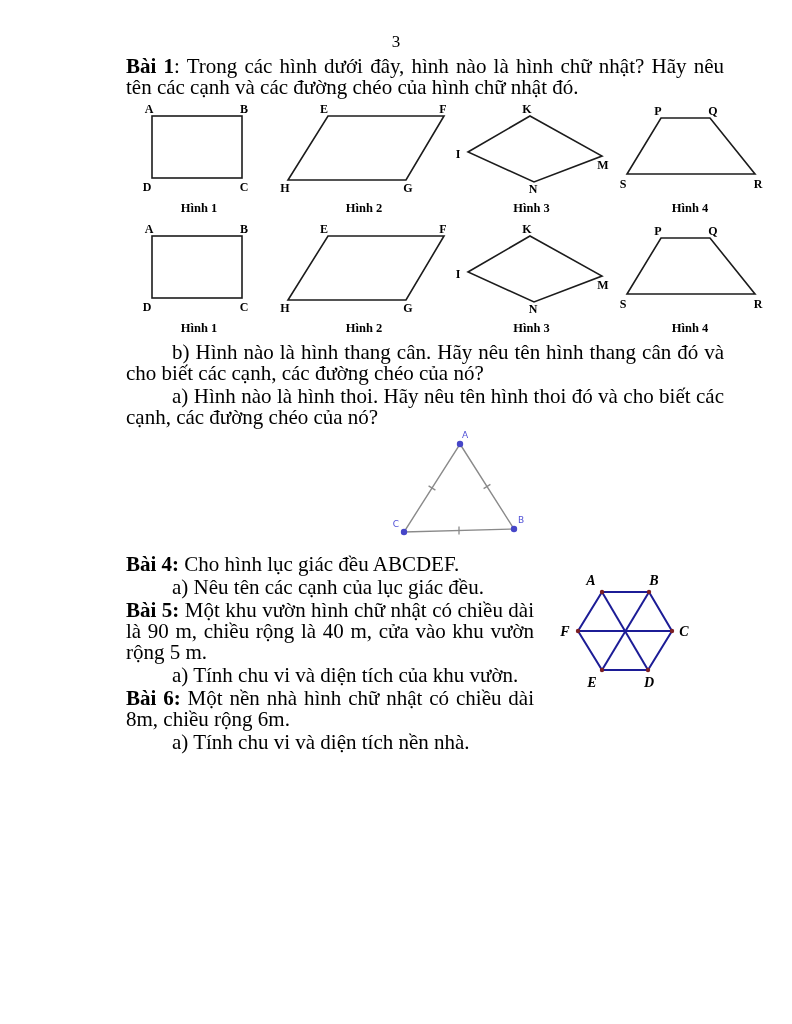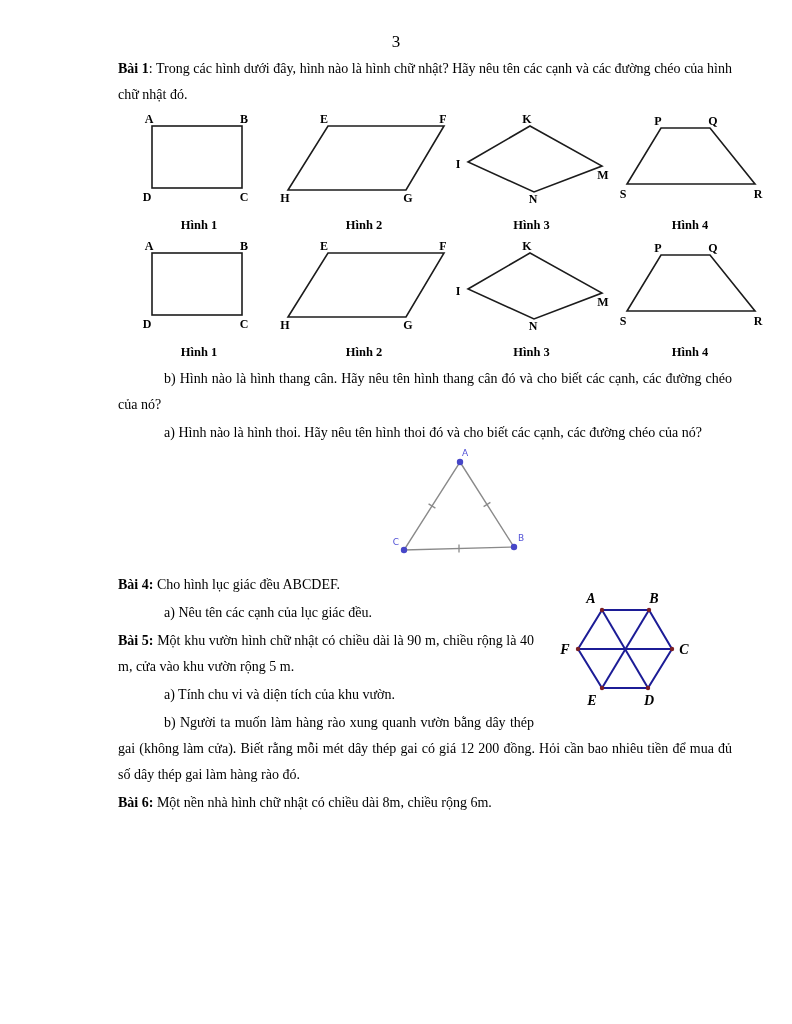--- a/index.html
+++ b/index.html
@@ -6,32 +6,32 @@
   body {
     width:792px; height:1024px;
     font-family:"Liberation Serif", serif;
     color:#000; overflow:hidden;
   }
   .page { padding:32px 52px 0 110px; }
   .page-number {
     text-align:center; font-size:17px;
     margin:0 -52px 4px -110px;
   }
-  p { margin:2px 8px; font-size:14px; line-height:26px; text-align:justify; }
+  p { margin:2px 16px; font-size:21px; line-height:21px; text-align:justify; }
   p.item { text-indent:46px; }
   b { font-weight:bold; }
 
   .fig-row {
     display:flex; align-items:flex-end; gap:6px;
     margin:4px 0 6px 14px;
   }
   .fig { display:flex; flex-direction:column; align-items:center; }
   .fig svg { display:block; }
   .fig-caption {
-    font-weight:bold; font-size:12.5px; line-height:15px; margin-top:14px;
+    font-weight:bold; font-size:12.5px; line-height:15px; margin-top:7px;
   }
   .qlabel { font-family:"Liberation Serif", serif; font-weight:bold; font-size:12px; }
   .tri-wrap { margin:2px 0 4px 282px; width:140px; }
   .trilabel { font-family:"DejaVu Sans", sans-serif; font-size:9px; }
   .hex-float {
     float:right; width:150px; height:140px;
     margin:2px 36px 0 20px;
   }
   .hexlabel { font-family:"Liberation Serif", serif; font-style:italic; font-weight:bold; font-size:14px; }
   .b4-block::after { content:""; display:block; clear:none; }
@@ -219,17 +219,17 @@
         </g>
       </svg>
     </div>
 
     <p><b>Bài 4:</b><span> Cho hình lục giác đều ABCDEF.</span></p>
     <p class="item">a) Nêu tên các cạnh của lục giác đều.</p>
     <p><b>Bài 5:</b><span> Một khu vườn hình chữ nhật có chiều dài là 90 m, chiều rộng là 40 m, cửa vào khu vườn rộng 5 m.</span></p>
   </div>
 
   <p class="item">a) Tính chu vi và diện tích của khu vườn.</p>
-  <p class="item">b) Người ta muốn làm hàng rào xung quanh vườn bằng dây thép gai (không làm cửa). Biết rằng mỗi mét dây thép gai có giá 12 200 đồng. Hỏi cần bao nhiêu tiền để mua đủ số dây thép gai làm hàng rào đó.</p>
 
   <p><b>Bài 6:</b><span> Một nền nhà hình chữ nhật có chiều dài 8m, chiều rộng 6m.</span></p>
+  <p class="item">a) Tính chu vi và diện tích nền nhà.</p>
 
 </div>
 
 </body></html>

